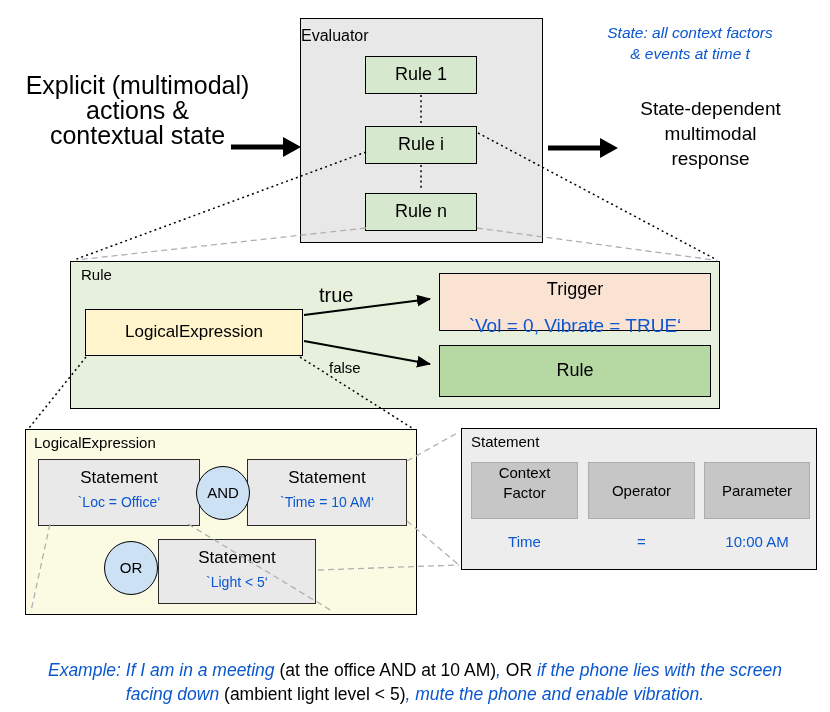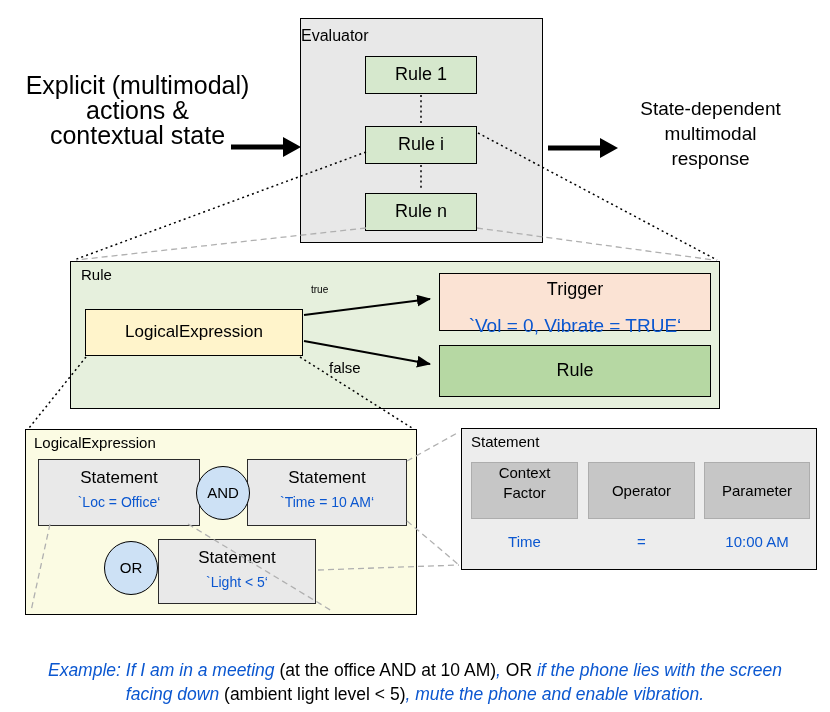--- a/index.html
+++ b/index.html
@@ -17,21 +17,21 @@
   #state-note{left:555px;top:22px;width:270px;text-align:center;color:var(--blue,#0b57d0);font-style:italic;
               font-size:15.5px;line-height:21px;white-space:pre-line;}
   #right-label{left:598px;top:96px;width:225px;text-align:center;font-size:19px;line-height:25px;white-space:pre-line;}
 
   
   #rule-frame{left:70px;top:261px;width:650px;height:148px;background:var(--rule-frame-fill,#e6f0dd);border:1.5px solid #000;}
   .frame-label{position:absolute;font-size:15px;}
   #rule-frame-label{left:10px;top:4px;}
   #le-box{left:14px;top:47px;width:218px;height:47px;background:var(--logical-fill,#fff4cb);border:1.4px solid #000;
           text-align:center;font-size:17px;line-height:44px;}
-  #true-label{left:240px;top:22px;font-size:10px;}
+  #true-label{left:248px;top:22px;font-size:20px;}
   #false-label{left:258px;top:97px;font-size:15px;}
   #trigger-box{left:368px;top:11px;width:272px;height:58px;background:var(--trigger-fill,#fbe3d4);border:1.4px solid #000;text-align:center;}
   #trigger-title{font-size:18px;margin-top:5px;}
   #trigger-value{font-size:19px;color:var(--blue,#0b57d0);margin-top:15px;}
   #rule-inner{left:368px;top:83px;width:272px;height:52px;background:var(--rule-inner-fill,#b6d8a3);border:1.4px solid #000;
               text-align:center;font-size:18px;line-height:49px;}
 
   
   #le-frame{left:25px;top:429px;width:392px;height:186px;background:var(--le-frame-fill,#fbfbe3);border:1.5px solid #000;}
   #le-frame-label{left:8px;top:4px;}
@@ -80,20 +80,22 @@
 actions &amp;
 contextual state</div>
 
   <div id="evaluator" class="abs">
     <div id="evaluator-title" class="abs">Evaluator</div>
     <div id="rule-1" class="rule-item">Rule 1</div>
     <div id="rule-i" class="rule-item">Rule i</div>
     <div id="rule-n" class="rule-item">Rule n</div>
   </div>
 
+  <div id="state-note" class="abs">State: all context factors
+&amp; events at time t</div>
   <div id="right-label" class="abs">State-dependent
 multimodal
 response</div>
 
   <div id="rule-frame" class="abs">
     <div id="rule-frame-label" class="frame-label">Rule</div>
     <div id="le-box" class="abs">LogicalExpression</div>
     <div id="true-label" class="abs">true</div>
     <div id="false-label" class="abs">false</div>
     <div id="trigger-box" class="abs">

